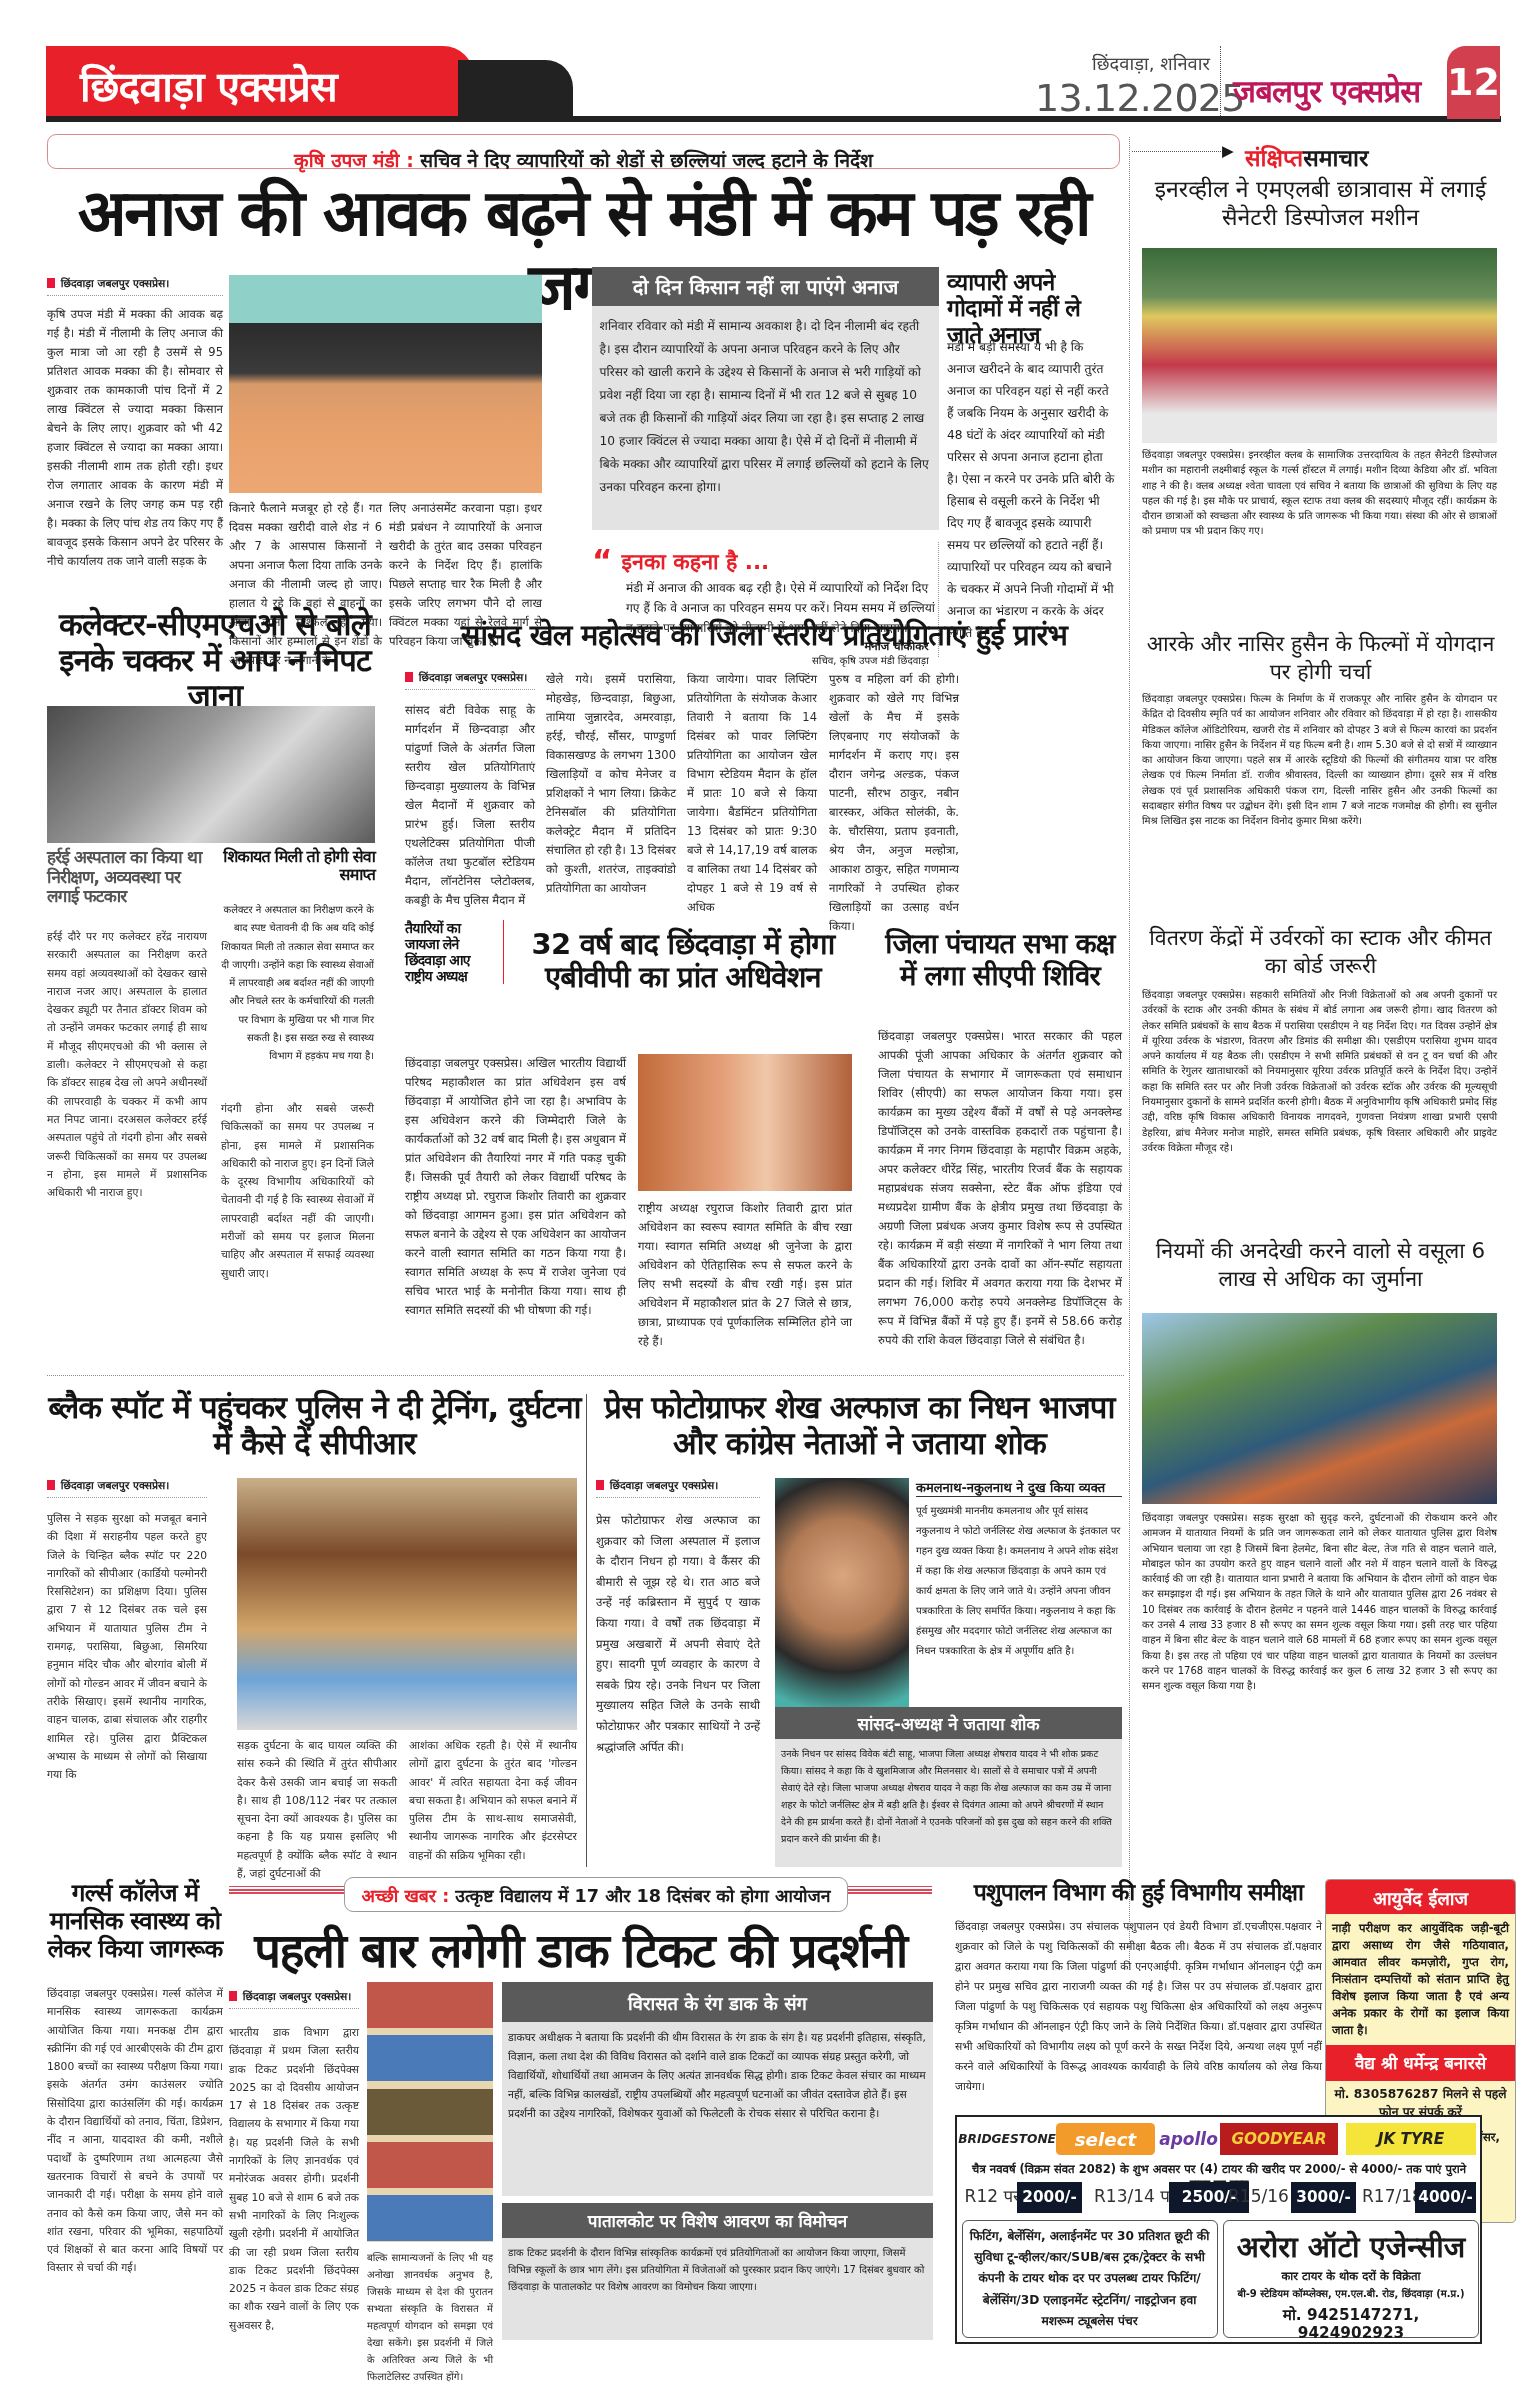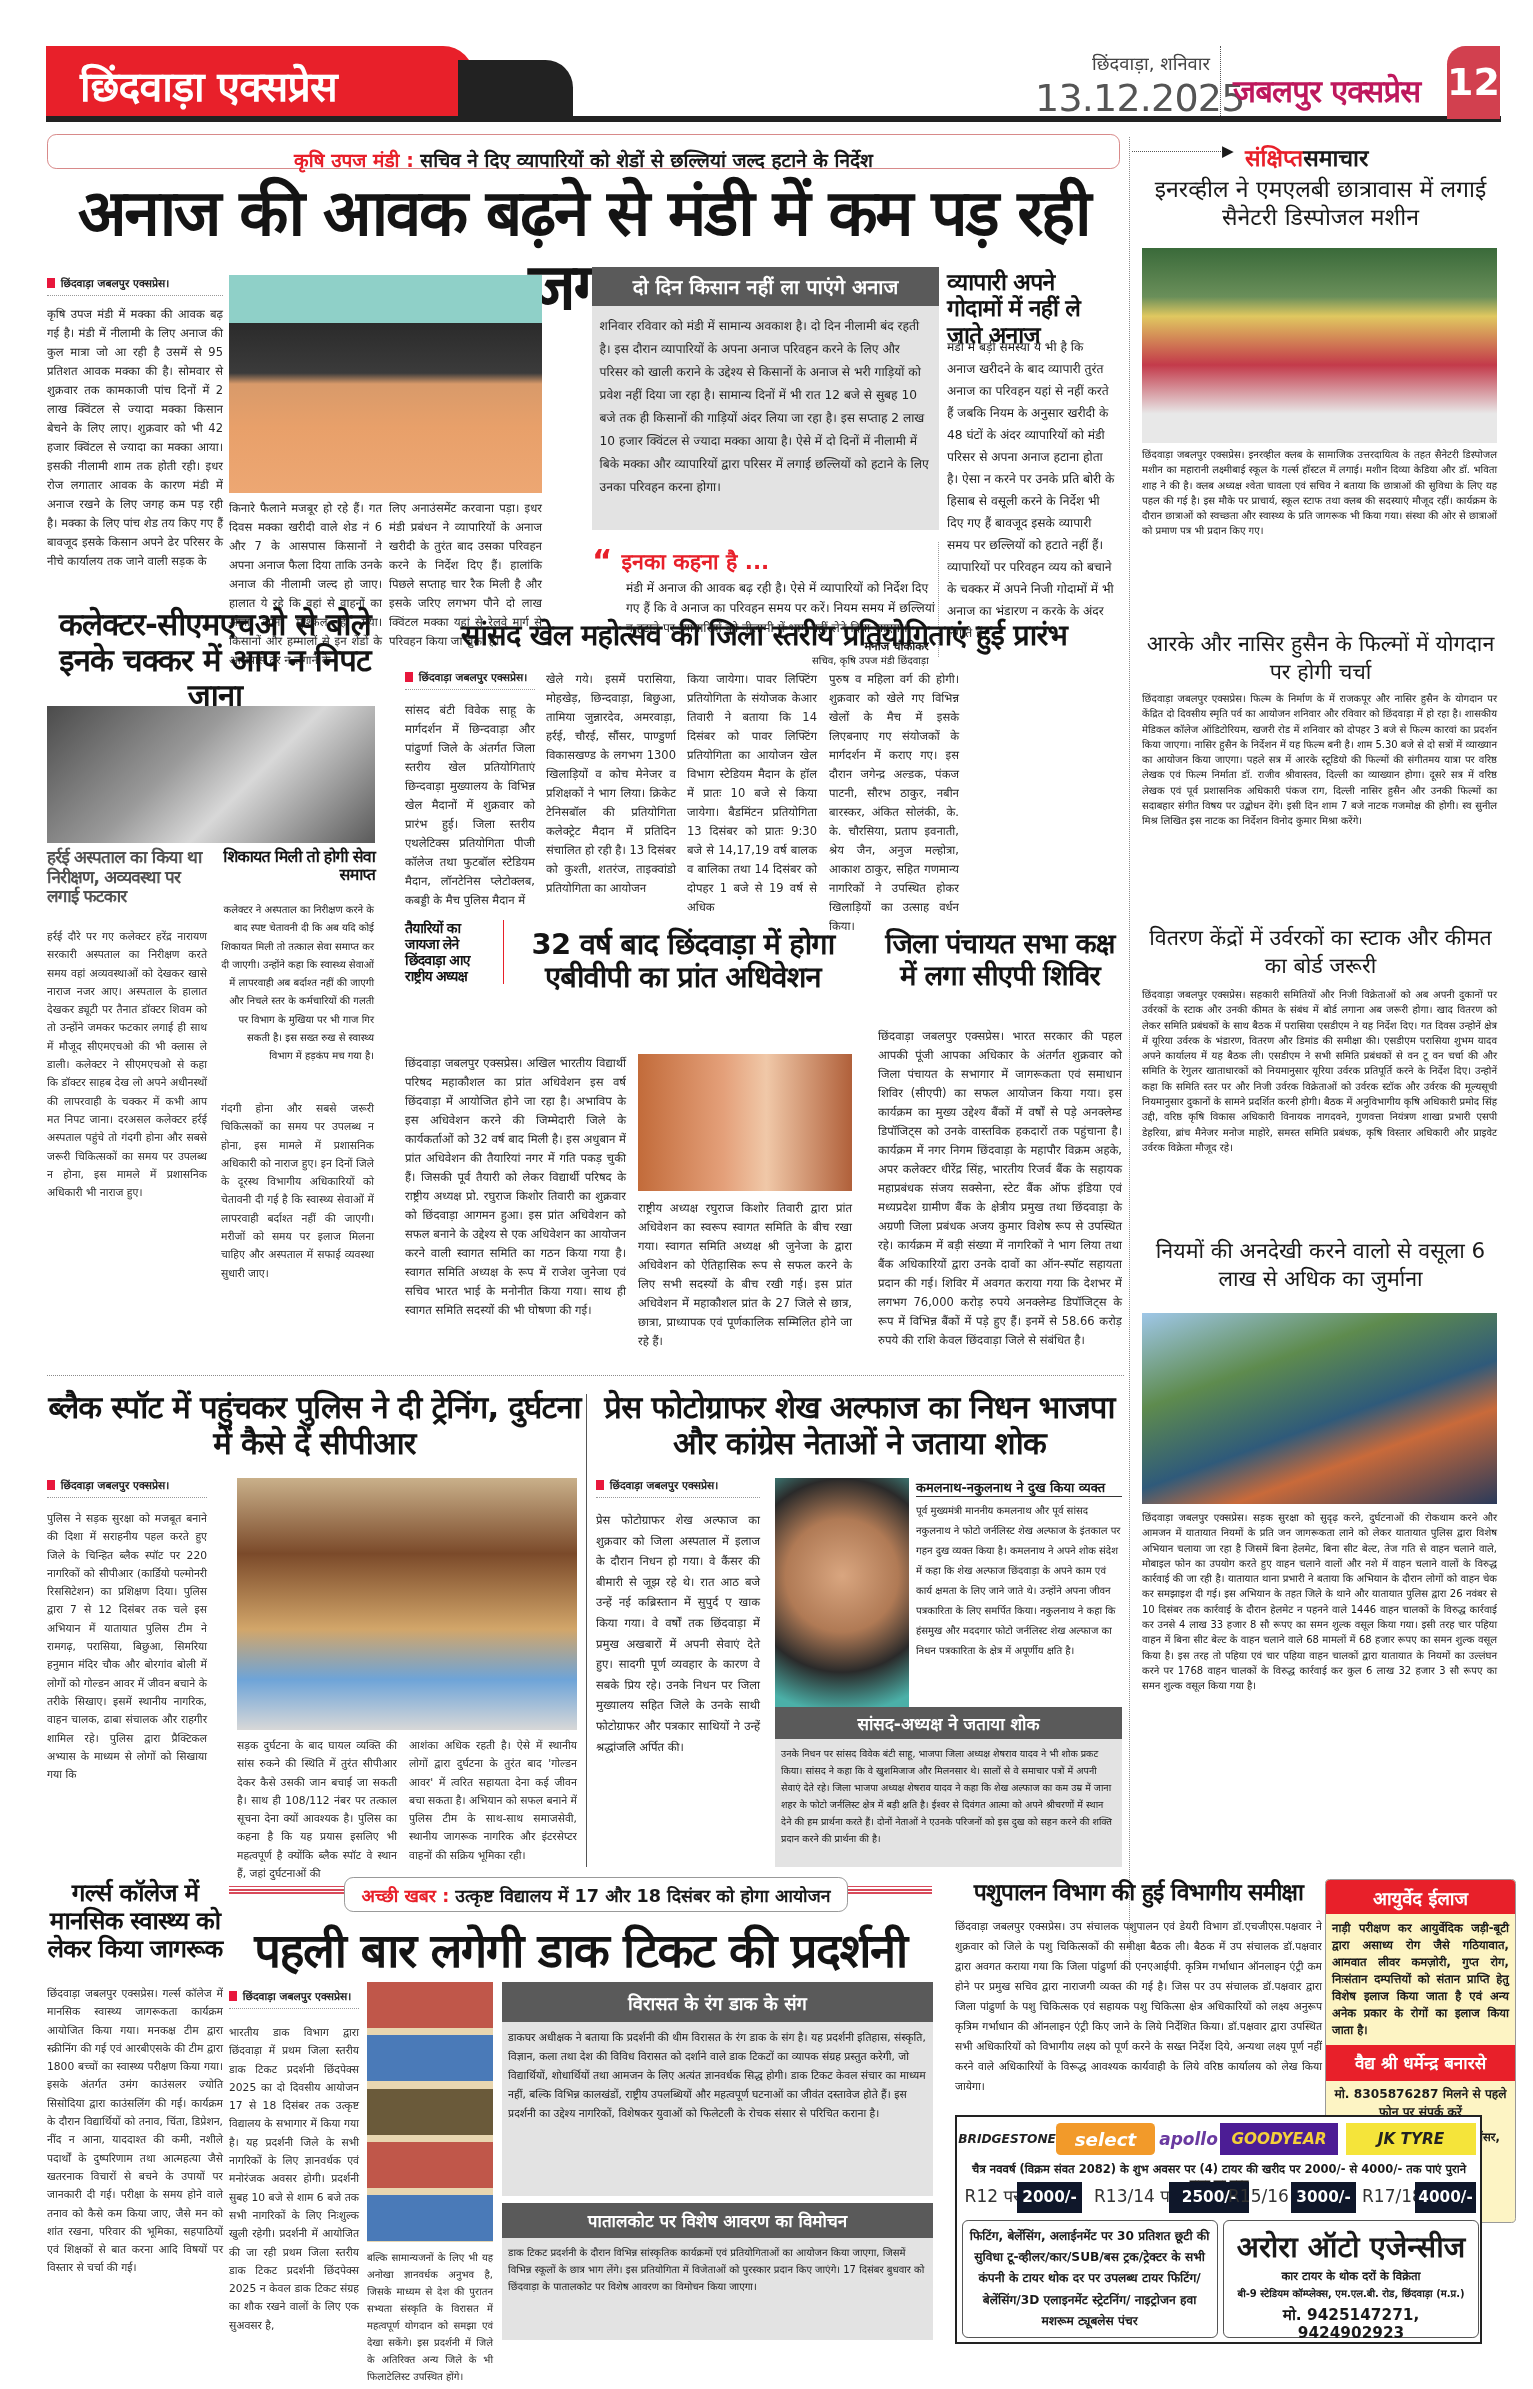--- a/index.html
+++ b/index.html
@@ -185,21 +185,21 @@
   <div style="padding:6.1px;font-size:11.5px;line-height:17px;font-weight:bold;text-align:justify;">नाड़ी परीक्षण कर आयुर्वेदिक जड़ी-बूटी द्वारा असाध्य रोग जैसे गठियावात, आमवात लीवर कमज़ोरी, गुप्त रोग, निःसंतान दम्पत्तियों को संतान प्राप्ति हेतु विशेष इलाज किया जाता है एवं अन्य अनेक प्रकार के रोगों का इलाज किया जाता है।</div>
   <div class="t2">वैद्य श्री धर्मेन्द्र बनारसे</div>
   <div style="padding:4.6px;font-size:12.2px;font-weight:bold;text-align:center;line-height:18.3px;">मो. 8305876287 मिलने से पहले फोन पर संपर्क करें</div>
   <div style="padding:3.1px 4.6px;font-size:11.5px;font-weight:bold;text-align:center;line-height:17px;">पता :- मुकाम-घड़ेलामाल तह.-सौंसर, जिला-पांढुर्णा (म.प्र.)</div>
 </div>
 
 <div class="abs tyre-ad">
   <div class="brand" style="left:6.1px;width:88px;color:#222;font-size:12.2px;">BRIDGESTONE</div>
   <div class="brand" style="left:99px;width:99px;background:#f29a2a;color:#fff;border-radius:4.6px;font-size:18.3px;">select</div>
   <div class="brand" style="left:205px;width:53px;color:#6a3aa0;font-size:17px;">apollo</div>
-  <div class="brand" style="left:263px;width:118px;background:#4c1d95;color:#f4d03a;">GOODYEAR</div>
+  <div class="brand" style="left:263px;width:118px;background:#b91c1c;color:#f4d03a;">GOODYEAR</div>
   <div class="brand" style="left:389px;width:130px;background:#f5e43a;color:#222;">JK TYRE</div>
   <div style="position:absolute;left:6.1px;top:44px;width:512px;font-size:11.5px;font-weight:bold;text-align:center;">चैत्र नववर्ष (विक्रम संवत 2082) के शुभ अवसर पर (4) टायर की खरीद पर 2000/- से 4000/- तक पाएं पुराने टायर का मूल्य</div>
   <span class="price-lbl" style="left:7.6px;top:67px;">R12 पर</span>
   <div class="price-chip" style="left:60px;top:65px;width:65px;height:31px;">2000/-</div>
   <span class="price-lbl" style="left:137px;top:67px;">R13/14 पर</span>
   <div class="price-chip" style="left:212px;top:65px;width:80px;height:31px;">2500/-</div>
   <span class="price-lbl" style="left:271px;top:67px;">R15/16 पर</span>
   <div class="price-chip" style="left:334px;top:65px;width:65px;height:31px;">3000/-</div>
   <span class="price-lbl" style="left:405px;top:67px;">R17/18 पर</span>
   <div class="price-chip" style="left:458px;top:65px;width:61px;height:31px;">4000/-</div>

